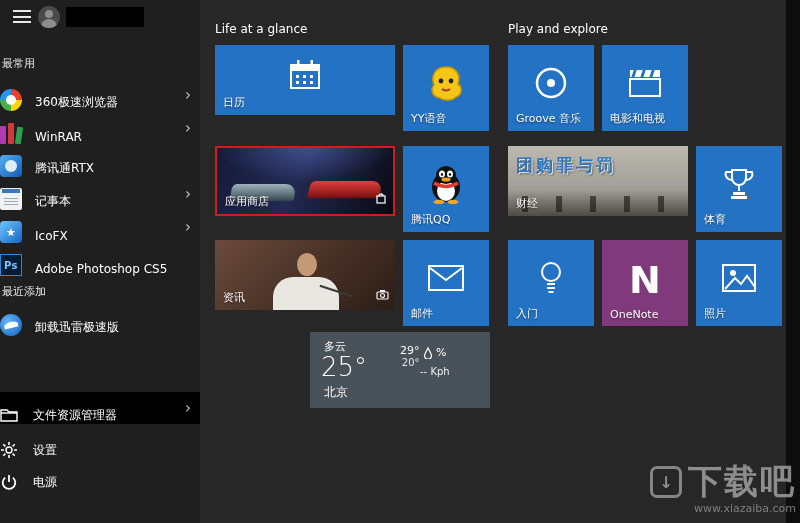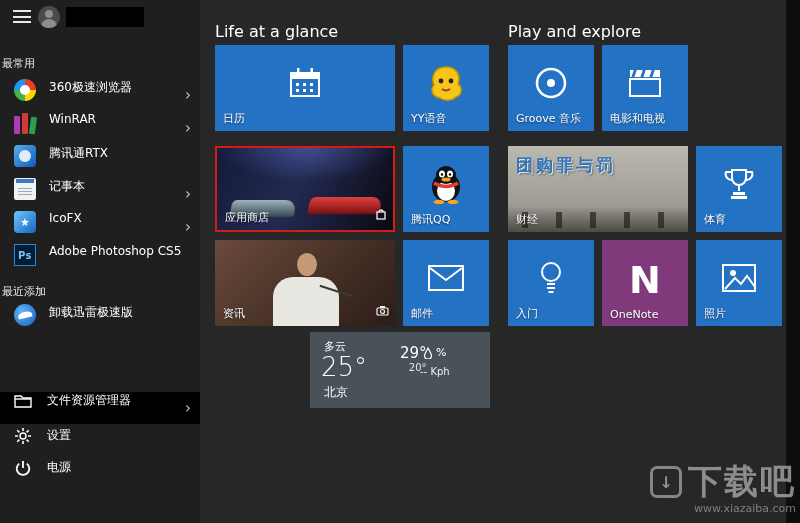--- a/index.html
+++ b/index.html
@@ -13,22 +13,22 @@
   .sidebar{position:absolute;left:0;top:0;width:200px;height:100%;background:#1f1f1f}
   .hamburger{position:absolute;left:13px;top:10px;width:18px;height:13px;display:flex;
              flex-direction:column;justify-content:space-between;cursor:pointer}
   .hamburger span{display:block;height:2px;background:#e9e9e9}
   .user-row{position:absolute;left:38px;top:4px;height:26px;display:flex;align-items:center}
   .avatar{width:22px;height:22px;border-radius:50%;background:#4a4a4a;margin-right:6px;position:relative;overflow:hidden}
   .avatar::before{content:"";position:absolute;left:7px;top:4px;width:8px;height:8px;border-radius:50%;background:#8d8d8d}
   .avatar::after{content:"";position:absolute;left:3px;top:13px;width:16px;height:10px;border-radius:8px 8px 0 0;background:#8d8d8d}
   .redacted{width:78px;height:20px;background:#000}
   .section-label{position:absolute;left:2px;font-size:11px;color:#ececec}
-  .app-row{position:absolute;left:0;width:200px;height:32px;display:flex;align-items:flex-start;
-           padding-left:14px;box-sizing:border-box;cursor:pointer}
+  .app-row{position:absolute;left:0;width:200px;height:32px;display:flex;align-items:flex-end;
+           box-sizing:border-box;cursor:pointer}
   .app-row.highlight{background:#000000}
   .app-icon{width:22px;height:22px;margin-right:13px;flex:none;position:relative}
   .app-label{font-size:12px;color:#fff;white-space:nowrap}
   .app-arrow{position:absolute;right:9px;top:50%;transform:translateY(-50%);color:#c9c9c9;font-size:15px;line-height:1}
   .sys-icon{width:18px;height:18px;margin-right:15px;flex:none;display:flex;align-items:center;justify-content:center}
   .new-link{position:absolute;left:168px;color:#45a3e8;font-size:12px;cursor:pointer}
 
   
   .icon-360{border-radius:50%;background:conic-gradient(#e8402a 0 90deg,#ffd500 90deg 180deg,#47b04b 180deg 270deg,#2196f3 270deg 360deg)}
   .icon-360::after{content:"";position:absolute;inset:6px;border-radius:50%;background:#fff}
@@ -43,24 +43,24 @@
   .icon-notepad::before{content:"";position:absolute;left:2px;right:2px;top:1px;height:4px;background:#3b78c4}
   .icon-notepad::after{content:"";position:absolute;left:4px;right:4px;top:8px;height:11px;
         background:repeating-linear-gradient(#f2f2f2 0 2px,#9aaabb 2px 3px)}
   .icon-icofx{background:linear-gradient(135deg,#6ec6ff,#1565c0);border-radius:4px;display:flex;align-items:center;justify-content:center;color:#fff;font-size:11px}
   .icon-ps{background:#001d33;border:1px solid #2d88d8;box-sizing:border-box;color:#7fc4ff;font-size:10px;font-weight:bold;
            display:flex;align-items:center;justify-content:center;letter-spacing:.5px}
   .icon-thunder{background:radial-gradient(circle at 35% 35%,#64b5f6,#1061c0);border-radius:50%}
   .icon-thunder::after{content:"";position:absolute;left:4px;top:8px;width:14px;height:6px;border-radius:50% 50% 0 0;background:#fff;transform:rotate(-14deg)}
 
   
-  .group-title{position:absolute;top:22px;font-size:16px;color:#fff}
+  .group-title{position:absolute;top:22px;font-size:12px;color:#fff}
   .tile{position:absolute;cursor:pointer;overflow:hidden;box-sizing:border-box}
   .tile.med{width:86px;height:86px}
-  .tile.wide{width:180px;height:86px}
+  .tile.wide{width:180px;height:70px}
   .blue{background:#2472c4}
   .green{background:#1e8a1e}
   .purple{background:#80397b}
   .tile-label{position:absolute;left:8px;bottom:5px;font-size:11px;color:#fff;text-shadow:0 1px 2px rgba(0,0,0,.55);white-space:nowrap}
   .tile-icon{position:absolute;left:50%;top:46%;transform:translate(-50%,-50%)}
   .tile-badge{position:absolute;right:6px;bottom:6px;opacity:.95}
 
   .store-tile{background:linear-gradient(115deg,#151a38 0%,#232a52 45%,#090911 100%);border:2px solid #d61a1a}
   .car{position:absolute;height:17px;border-radius:5px 11px 2px 2px;filter:blur(.4px)}
   .car.red{width:72px;right:12px;bottom:16px;background:linear-gradient(#e04040,#7b1010);transform:skewX(-14deg)}
@@ -77,21 +77,21 @@
   .finance-overlay{position:absolute;left:8px;top:8px;font-size:17px;font-weight:bold;color:#2f74ba;
                    letter-spacing:3px;text-shadow:1px 1px 0 rgba(255,255,255,.75),2px 2px 2px rgba(0,0,0,.35)}
   .finance-figs{position:absolute;bottom:4px;left:0;right:0;height:16px;z-index:1;
       background:repeating-linear-gradient(90deg,transparent 0 14px,rgba(30,25,20,.65) 14px 20px,transparent 20px 34px)}
   .finance-tile .tile-label{z-index:2}
 
   .weather-tile{width:180px;height:76px;background:rgba(99,113,126,.58)}
   .w-cond{position:absolute;left:14px;top:7px;font-size:11px}
   .w-temp{position:absolute;left:11px;top:20px;font-size:26px;font-weight:300}
   .w-hl{position:absolute;left:90px;top:12px;text-align:right}
-  .w-high{font-size:15px}
+  .w-high{font-size:11px}
   .w-low{font-size:10px;color:#dfe4e8}
   .w-hum{position:absolute;left:114px;top:14px;display:flex;align-items:center;gap:4px;font-size:11px}
   .w-wind{position:absolute;left:110px;top:34px;font-size:10px;color:#eef1f3}
   .w-city{position:absolute;left:14px;bottom:7px;font-size:12px}
 
   .onenote-letter{font-size:38px;font-weight:bold;color:#fff;line-height:1}
 
   
   .watermark{position:absolute;right:4px;bottom:8px;text-align:right;z-index:5;pointer-events:none}
   .wm-row{display:flex;align-items:center;justify-content:flex-end;gap:6px}

